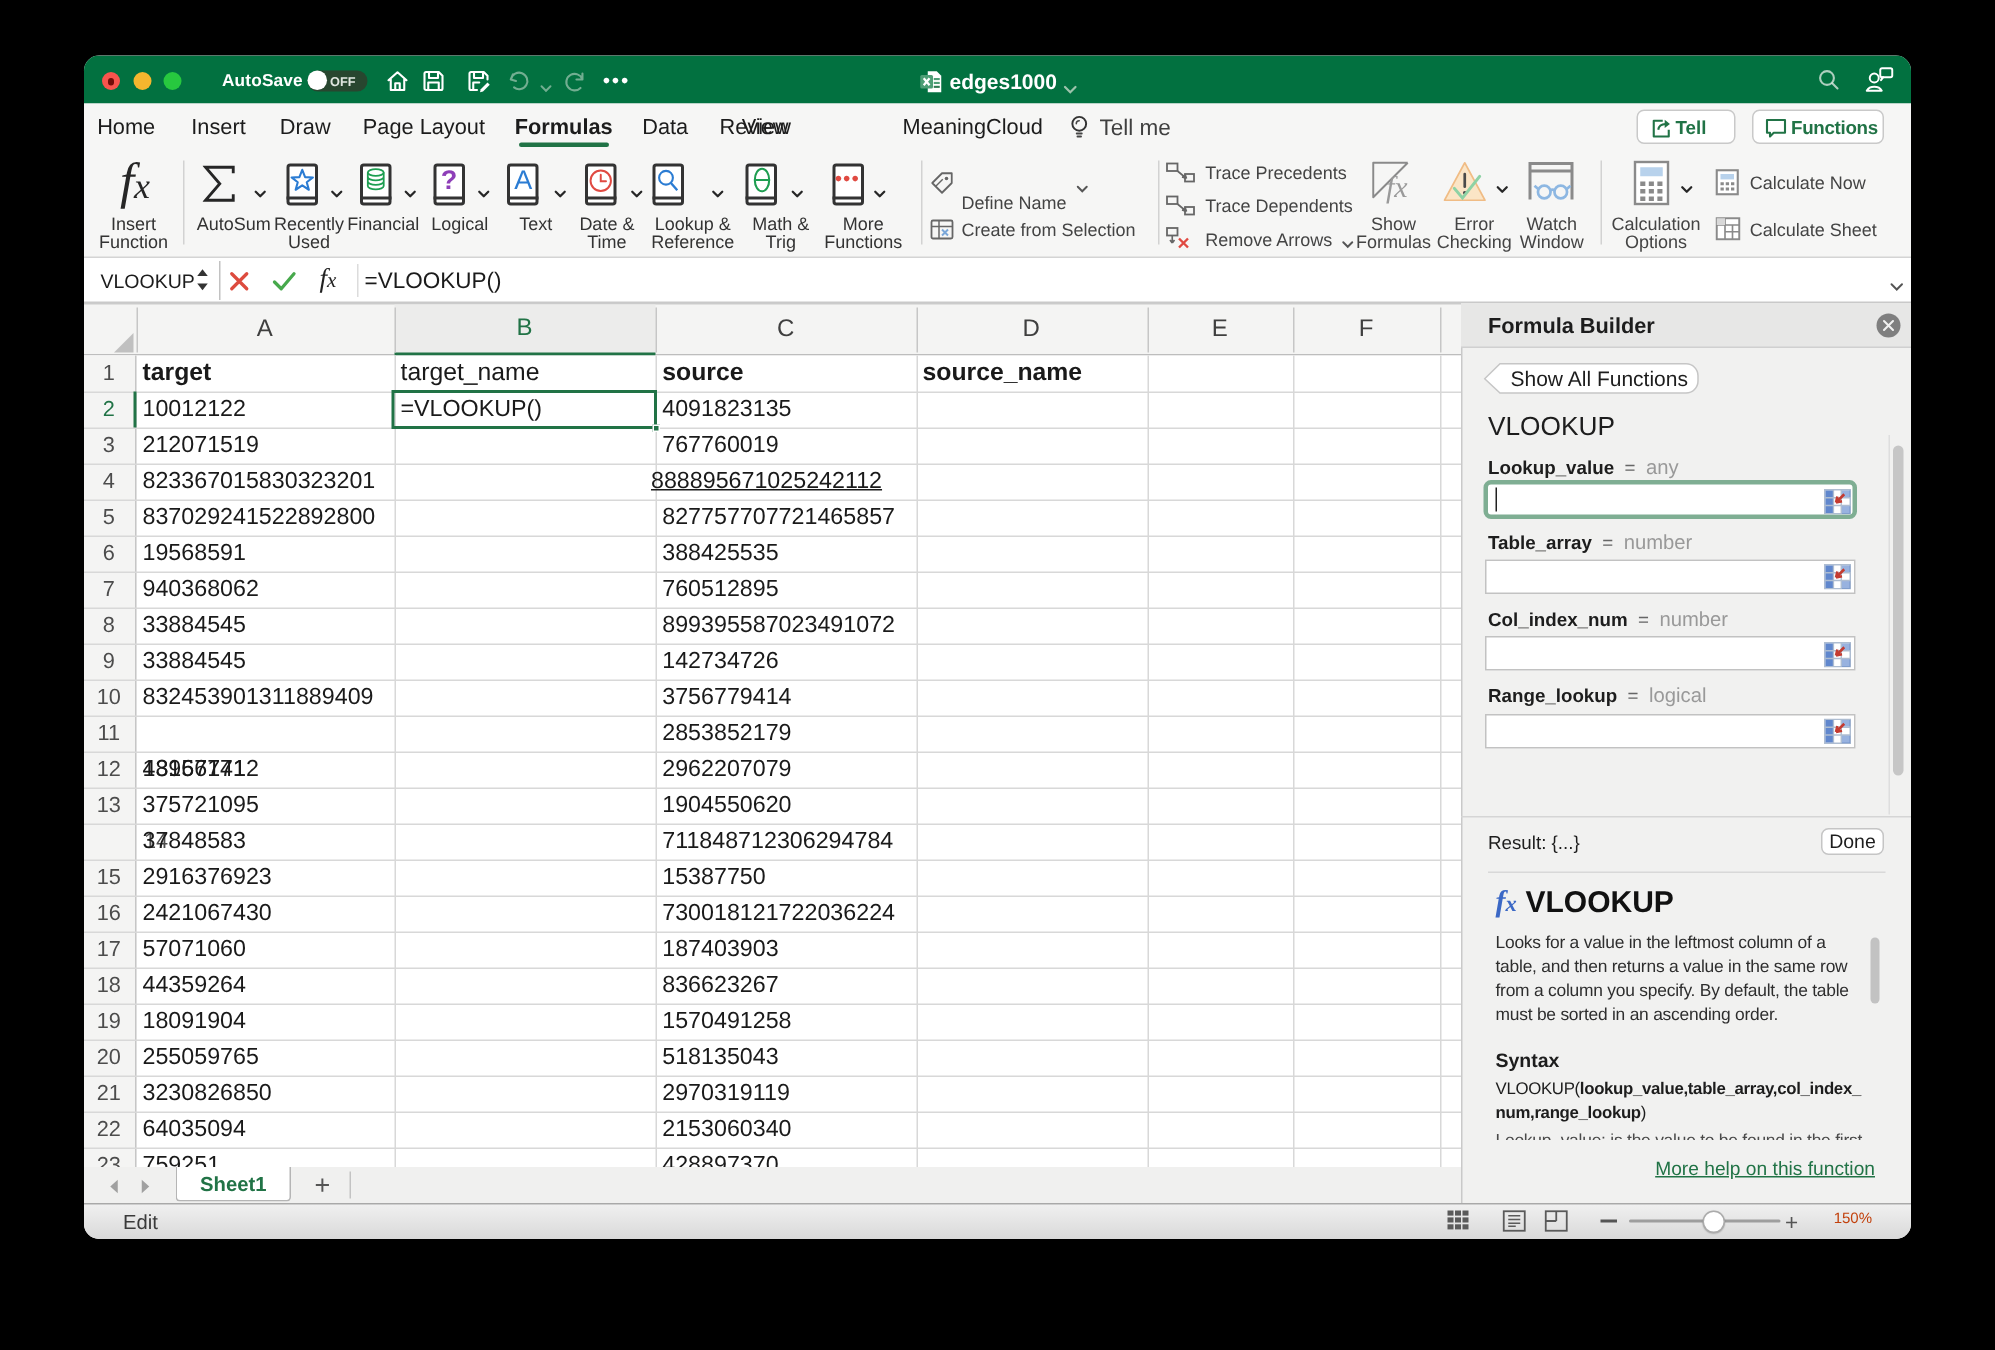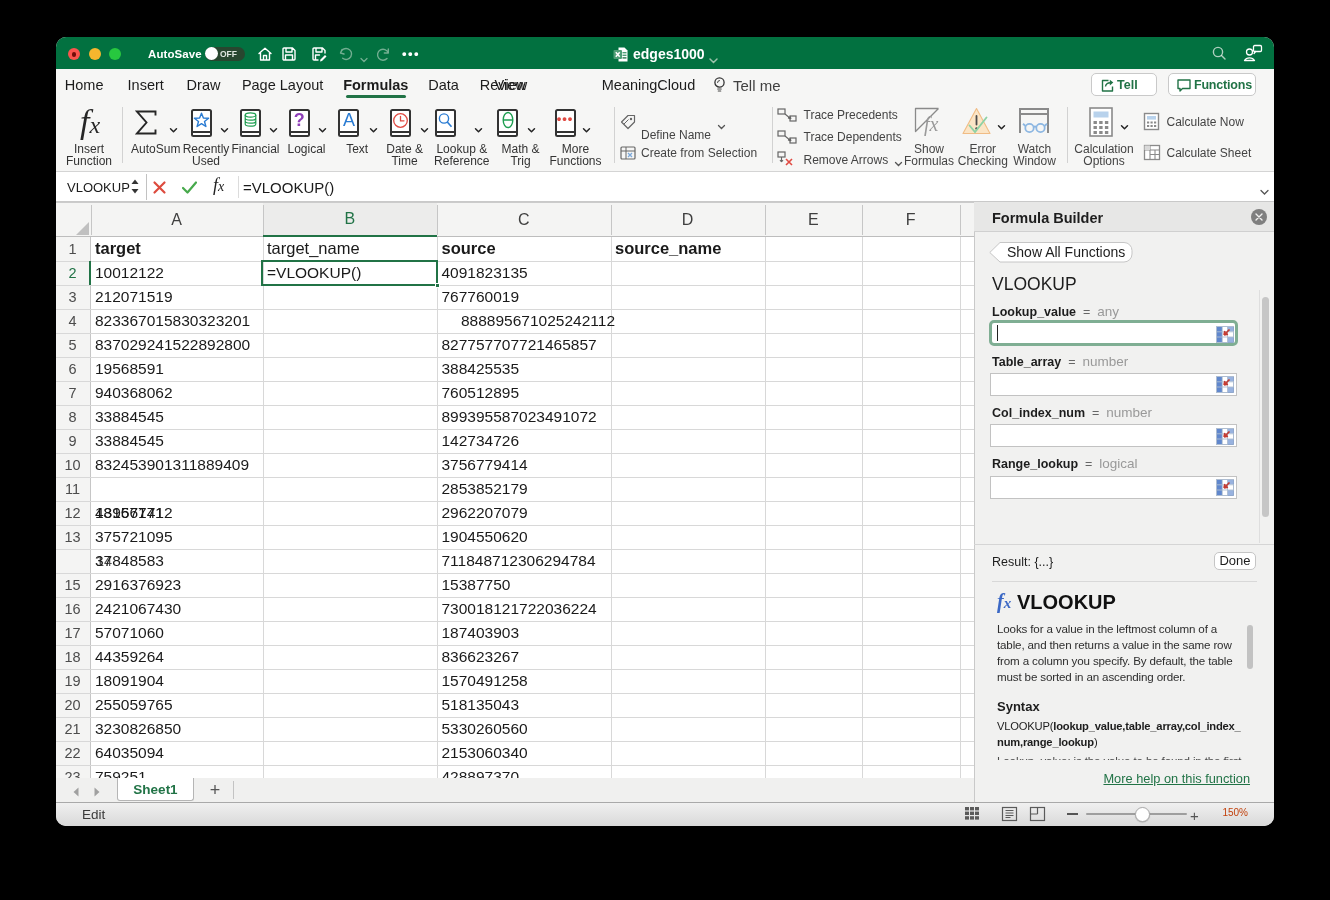--- a/index.html
+++ b/index.html
@@ -404,38 +404,38 @@
 <div class="abs" style="left:39.0px;top:560px;height:24px;line-height:23px;font-size:15.5px;color:#1a1a1a;font-weight:400;white-space:nowrap;">2421067430</div>
 <div class="abs" style="left:39.0px;top:584px;height:24px;line-height:23px;font-size:15.5px;color:#1a1a1a;font-weight:400;white-space:nowrap;">57071060</div>
 <div class="abs" style="left:39.0px;top:608px;height:24px;line-height:23px;font-size:15.5px;color:#1a1a1a;font-weight:400;white-space:nowrap;">44359264</div>
 <div class="abs" style="left:39.0px;top:632px;height:24px;line-height:23px;font-size:15.5px;color:#1a1a1a;font-weight:400;white-space:nowrap;">18091904</div>
 <div class="abs" style="left:39.0px;top:656px;height:24px;line-height:23px;font-size:15.5px;color:#1a1a1a;font-weight:400;white-space:nowrap;">255059765</div>
 <div class="abs" style="left:39.0px;top:680px;height:24px;line-height:23px;font-size:15.5px;color:#1a1a1a;font-weight:400;white-space:nowrap;">3230826850</div>
 <div class="abs" style="left:39.0px;top:704px;height:24px;line-height:23px;font-size:15.5px;color:#1a1a1a;font-weight:400;white-space:nowrap;">64035094</div>
 <div class="abs" style="left:39.0px;top:728px;height:24px;line-height:23px;font-size:15.5px;color:#1a1a1a;font-weight:400;white-space:nowrap;">759251</div>
 <div class="abs" style="left:385.5px;top:224px;height:24px;line-height:23px;font-size:15.5px;color:#1a1a1a;font-weight:400;white-space:nowrap;">4091823135</div>
 <div class="abs" style="left:385.5px;top:248px;height:24px;line-height:23px;font-size:15.5px;color:#1a1a1a;font-weight:400;white-space:nowrap;">767760019</div>
-<div class="abs" style="left:405px;top:272px;height:24px;line-height:23px;font-size:15.5px;color:#1a1a1a;font-weight:400;white-space:nowrap;">888895671025242112</div>
+<div class="abs" style="left:378px;top:272px;height:24px;line-height:23px;font-size:15.5px;color:#1a1a1a;font-weight:400;white-space:nowrap;text-decoration:underline;">888895671025242112</div>
 <div class="abs" style="left:385.5px;top:296px;height:24px;line-height:23px;font-size:15.5px;color:#1a1a1a;font-weight:400;white-space:nowrap;">827757707721465857</div>
 <div class="abs" style="left:385.5px;top:320px;height:24px;line-height:23px;font-size:15.5px;color:#1a1a1a;font-weight:400;white-space:nowrap;">388425535</div>
 <div class="abs" style="left:385.5px;top:344px;height:24px;line-height:23px;font-size:15.5px;color:#1a1a1a;font-weight:400;white-space:nowrap;">760512895</div>
 <div class="abs" style="left:385.5px;top:368px;height:24px;line-height:23px;font-size:15.5px;color:#1a1a1a;font-weight:400;white-space:nowrap;">899395587023491072</div>
 <div class="abs" style="left:385.5px;top:392px;height:24px;line-height:23px;font-size:15.5px;color:#1a1a1a;font-weight:400;white-space:nowrap;">142734726</div>
 <div class="abs" style="left:385.5px;top:416px;height:24px;line-height:23px;font-size:15.5px;color:#1a1a1a;font-weight:400;white-space:nowrap;">3756779414</div>
 <div class="abs" style="left:385.5px;top:440px;height:24px;line-height:23px;font-size:15.5px;color:#1a1a1a;font-weight:400;white-space:nowrap;">2853852179</div>
 <div class="abs" style="left:385.5px;top:464px;height:24px;line-height:23px;font-size:15.5px;color:#1a1a1a;font-weight:400;white-space:nowrap;">2962207079</div>
 <div class="abs" style="left:385.5px;top:488px;height:24px;line-height:23px;font-size:15.5px;color:#1a1a1a;font-weight:400;white-space:nowrap;">1904550620</div>
 <div class="abs" style="left:385.5px;top:512px;height:24px;line-height:23px;font-size:15.5px;color:#1a1a1a;font-weight:400;white-space:nowrap;">711848712306294784</div>
 <div class="abs" style="left:385.5px;top:536px;height:24px;line-height:23px;font-size:15.5px;color:#1a1a1a;font-weight:400;white-space:nowrap;">15387750</div>
 <div class="abs" style="left:385.5px;top:560px;height:24px;line-height:23px;font-size:15.5px;color:#1a1a1a;font-weight:400;white-space:nowrap;">730018121722036224</div>
 <div class="abs" style="left:385.5px;top:584px;height:24px;line-height:23px;font-size:15.5px;color:#1a1a1a;font-weight:400;white-space:nowrap;">187403903</div>
 <div class="abs" style="left:385.5px;top:608px;height:24px;line-height:23px;font-size:15.5px;color:#1a1a1a;font-weight:400;white-space:nowrap;">836623267</div>
 <div class="abs" style="left:385.5px;top:632px;height:24px;line-height:23px;font-size:15.5px;color:#1a1a1a;font-weight:400;white-space:nowrap;">1570491258</div>
 <div class="abs" style="left:385.5px;top:656px;height:24px;line-height:23px;font-size:15.5px;color:#1a1a1a;font-weight:400;white-space:nowrap;">518135043</div>
-<div class="abs" style="left:385.5px;top:680px;height:24px;line-height:23px;font-size:15.5px;color:#1a1a1a;font-weight:400;white-space:nowrap;">5330260560</div>
+<div class="abs" style="left:385.5px;top:680px;height:24px;line-height:23px;font-size:15.5px;color:#1a1a1a;font-weight:400;white-space:nowrap;">2970319119</div>
 <div class="abs" style="left:385.5px;top:704px;height:24px;line-height:23px;font-size:15.5px;color:#1a1a1a;font-weight:400;white-space:nowrap;">2153060340</div>
 <div class="abs" style="left:385.5px;top:728px;height:24px;line-height:23px;font-size:15.5px;color:#1a1a1a;font-weight:400;white-space:nowrap;">428897370</div>
 <div class="abs" style="left:211.0px;top:224px;height:24px;line-height:23px;font-size:15.5px;color:#1a1a1a;font-weight:400;white-space:nowrap;">=VLOOKUP()</div>
 <div class="abs" style="left:205px;top:222.5px;width:177px;height:26.5px;border:2px solid #217346;background:transparent;"></div>
 <div class="abs" style="left:378.5px;top:245.5px;width:5px;height:5px;background:#217346;border:1px solid #fff;"></div>
 <div class="abs" style="left:0;top:741px;width:918px;height:24px;background:#f0f0ef;"></div>
 <div class="abs" style="left:14px;top:747px;"><svg width="12" height="12" viewBox="0 0 12 12">
         <path d="M8.5 1.5 L3.5 6 L8.5 10.5 Z" fill="#a0a0a0"></path>
       </svg></div>
 <div class="abs" style="left:35px;top:747px;"><svg width="12" height="12" viewBox="0 0 12 12">

